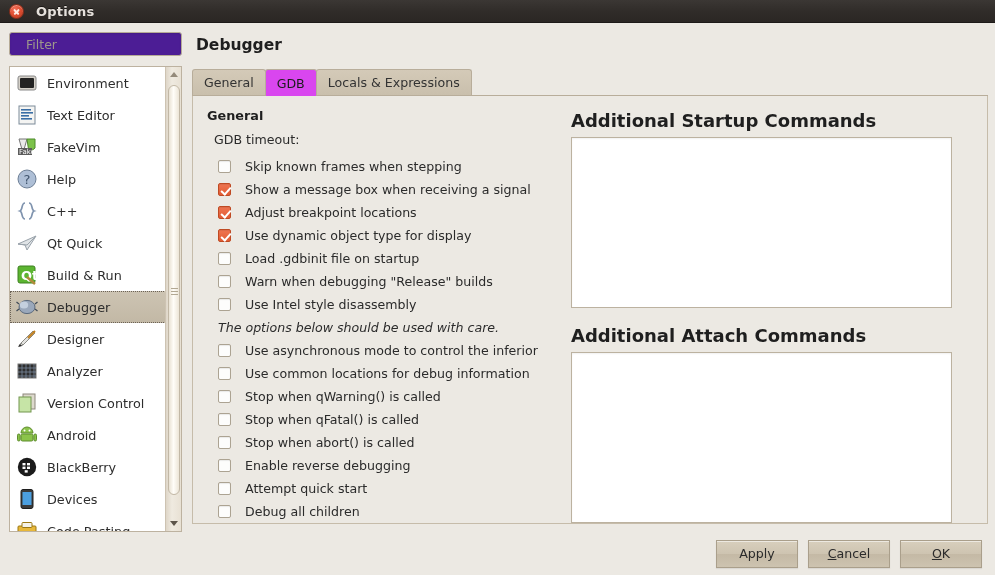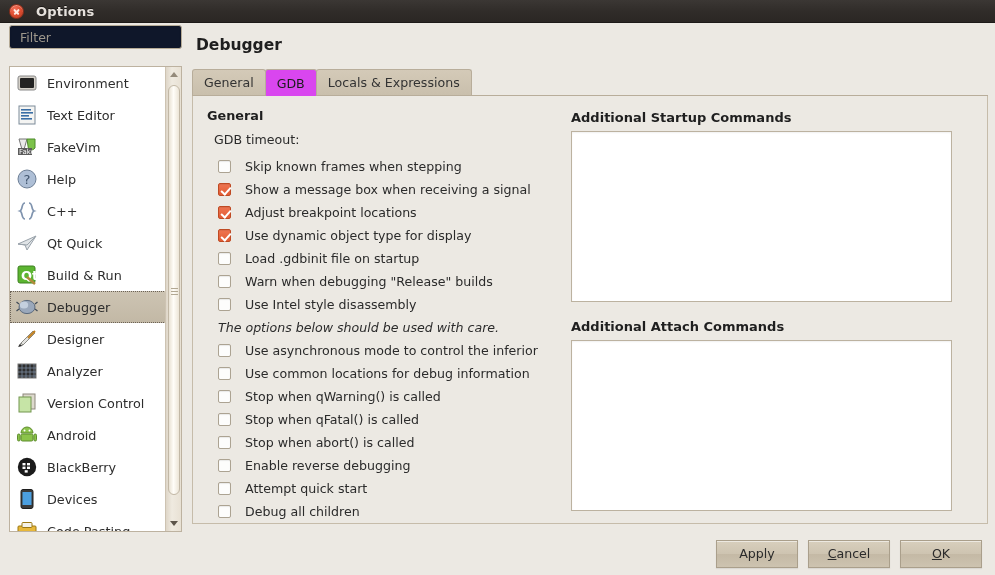--- a/index.html
+++ b/index.html
@@ -45,27 +45,27 @@
     margin-left: 12px;
     color: #e6e1dc;
     font-weight: bold;
     font-size: 13px;
     letter-spacing: .2px;
     text-shadow: 0 -1px 0 #1b1815;
   }
 
   
   .filter-box {
-    position: absolute; left: 9px; top: 25px;
+    position: absolute; left: 9px; top: 32px;
     width: 173px; height: 24px;
-    background: #0f172a;
+    background: #4c1d95;
     border: 1px solid #b6ab96;
     border-radius: 3px;
     display: flex; align-items: center;
-    padding: 0 10px;
+    padding: 0 16px;
     box-shadow: inset 0 1px 2px rgba(0,0,0,.10);
   }
   .filter-box .ph { color: #9d978c; font-size: 12.5px; }
 
   .listframe {
     position: absolute; left: 9px; top: 66px;
     width: 173px; height: 466px;
     background: #ffffff;
     border: 1px solid #bdb2a0;
     overflow: hidden;
@@ -214,21 +214,21 @@
     transform: rotate(42deg);
   }
   .cblabel { font-size: 12.6px; color: #2b2b2b; white-space: nowrap; }
   .note-row {
     height: 23px; display: flex; align-items: center; padding-left: 18px;
     font-style: italic; font-size: 12.6px; color: #2b2b2b;
   }
 
   
   .rcol { position: absolute; left: 378px; top: 14px; width: 400px; }
-  .rc-label { font-weight: bold; font-size: 13px; color: #1f1f1f; margin-bottom: 6px; }
+  .rc-label { font-weight: bold; font-size: 18px; color: #1f1f1f; margin-bottom: 6px; }
   .cmdbox {
     width: 381px; height: 171px;
     background: #fff;
     border: 1px solid #bcb2a0;
     box-shadow: inset 0 1px 2px rgba(0,0,0,.06);
   }
   .rc-gap { height: 17px; }
 
   
   .btnbar {

